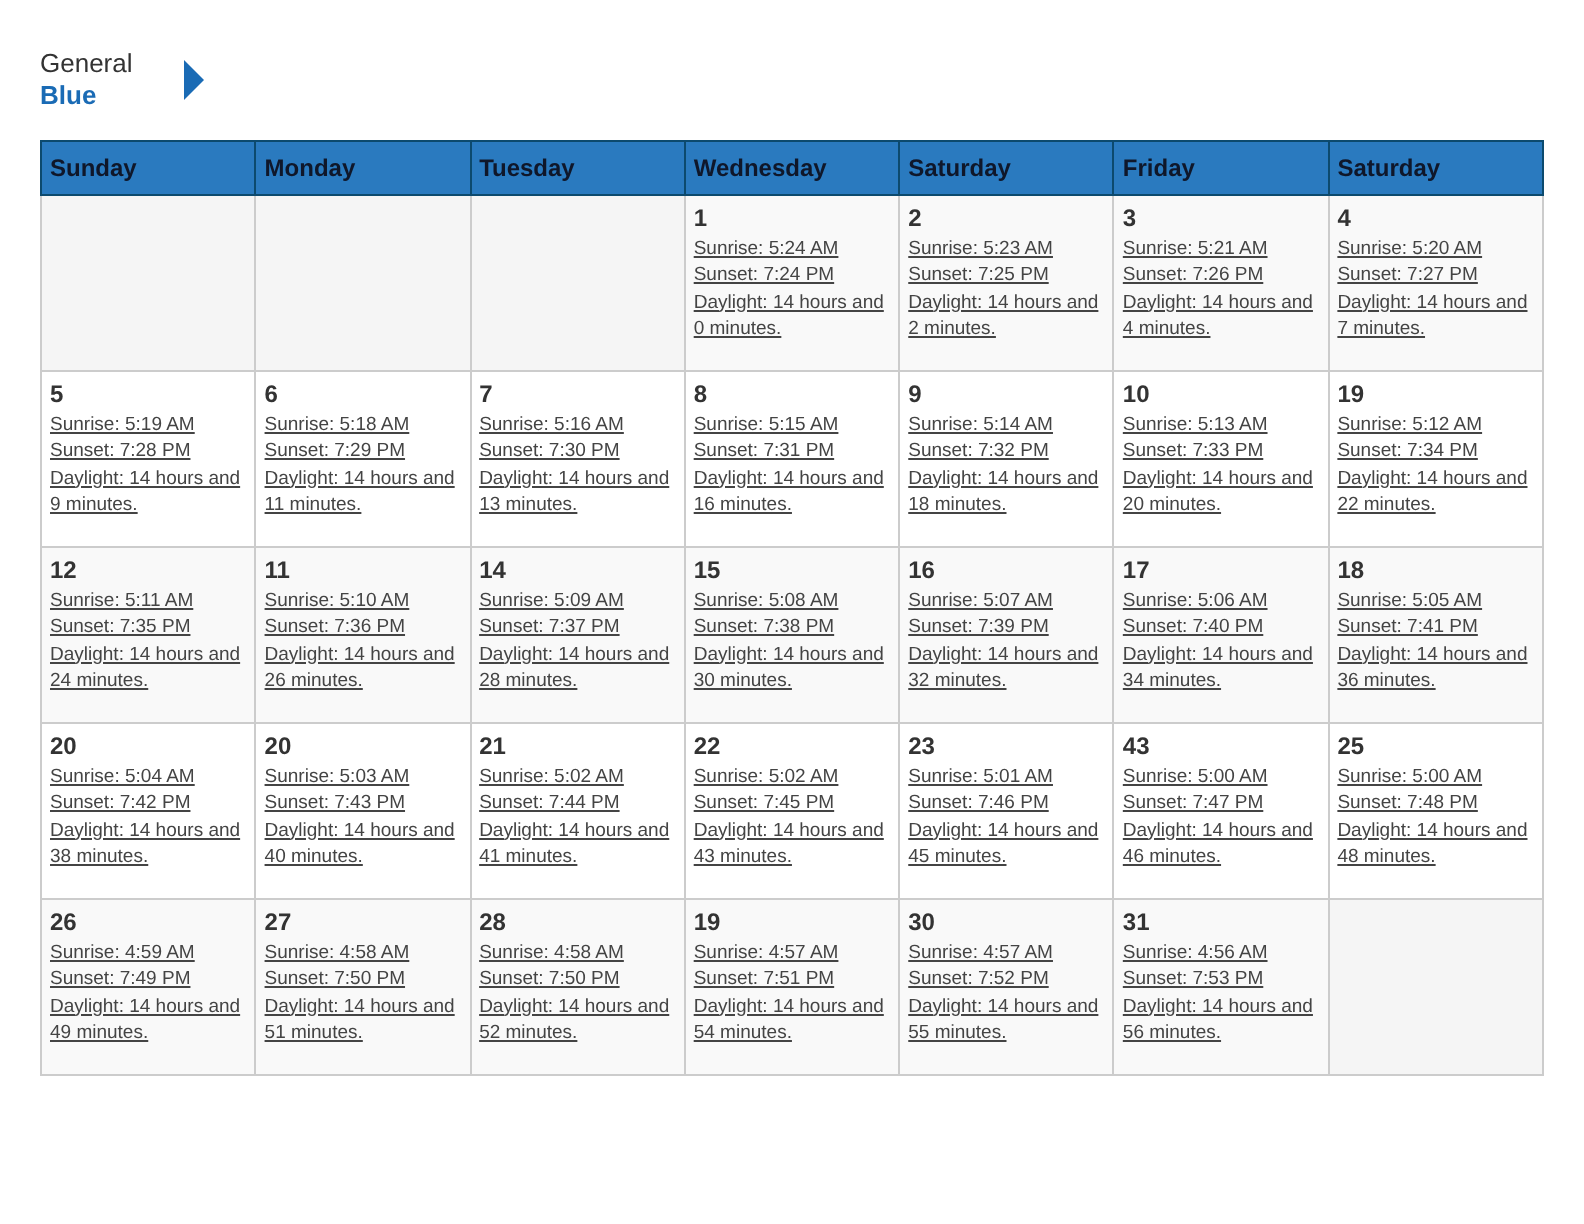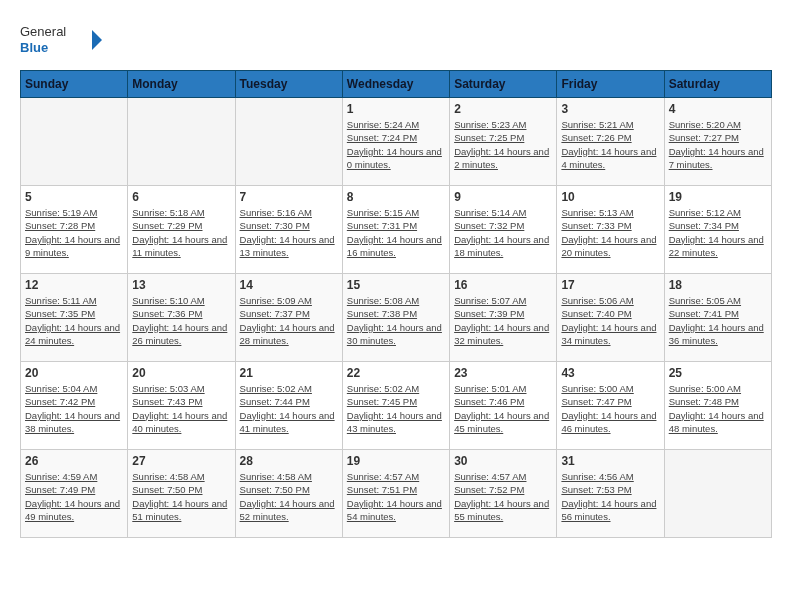--- a/index.html
+++ b/index.html
@@ -194,21 +194,21 @@
       <tr>
         <td>
           <span class="day-number">12</span>
         <div class="cell-info">
           Sunrise: 5:11 AM<br>
           Sunset: 7:35 PM<br>
           Daylight: 14 hours and 24 minutes.
         </div>
         </td>
         <td>
-          <span class="day-number">13</span>
+          <span class="day-number">11</span>
         <div class="cell-info">
           Sunrise: 5:10 AM<br>
           Sunset: 7:36 PM<br>
           Daylight: 14 hours and 26 minutes.
         </div>
         </td>
         <td>
           <span class="day-number">14</span>
         <div class="cell-info">
           Sunrise: 5:09 AM<br>

